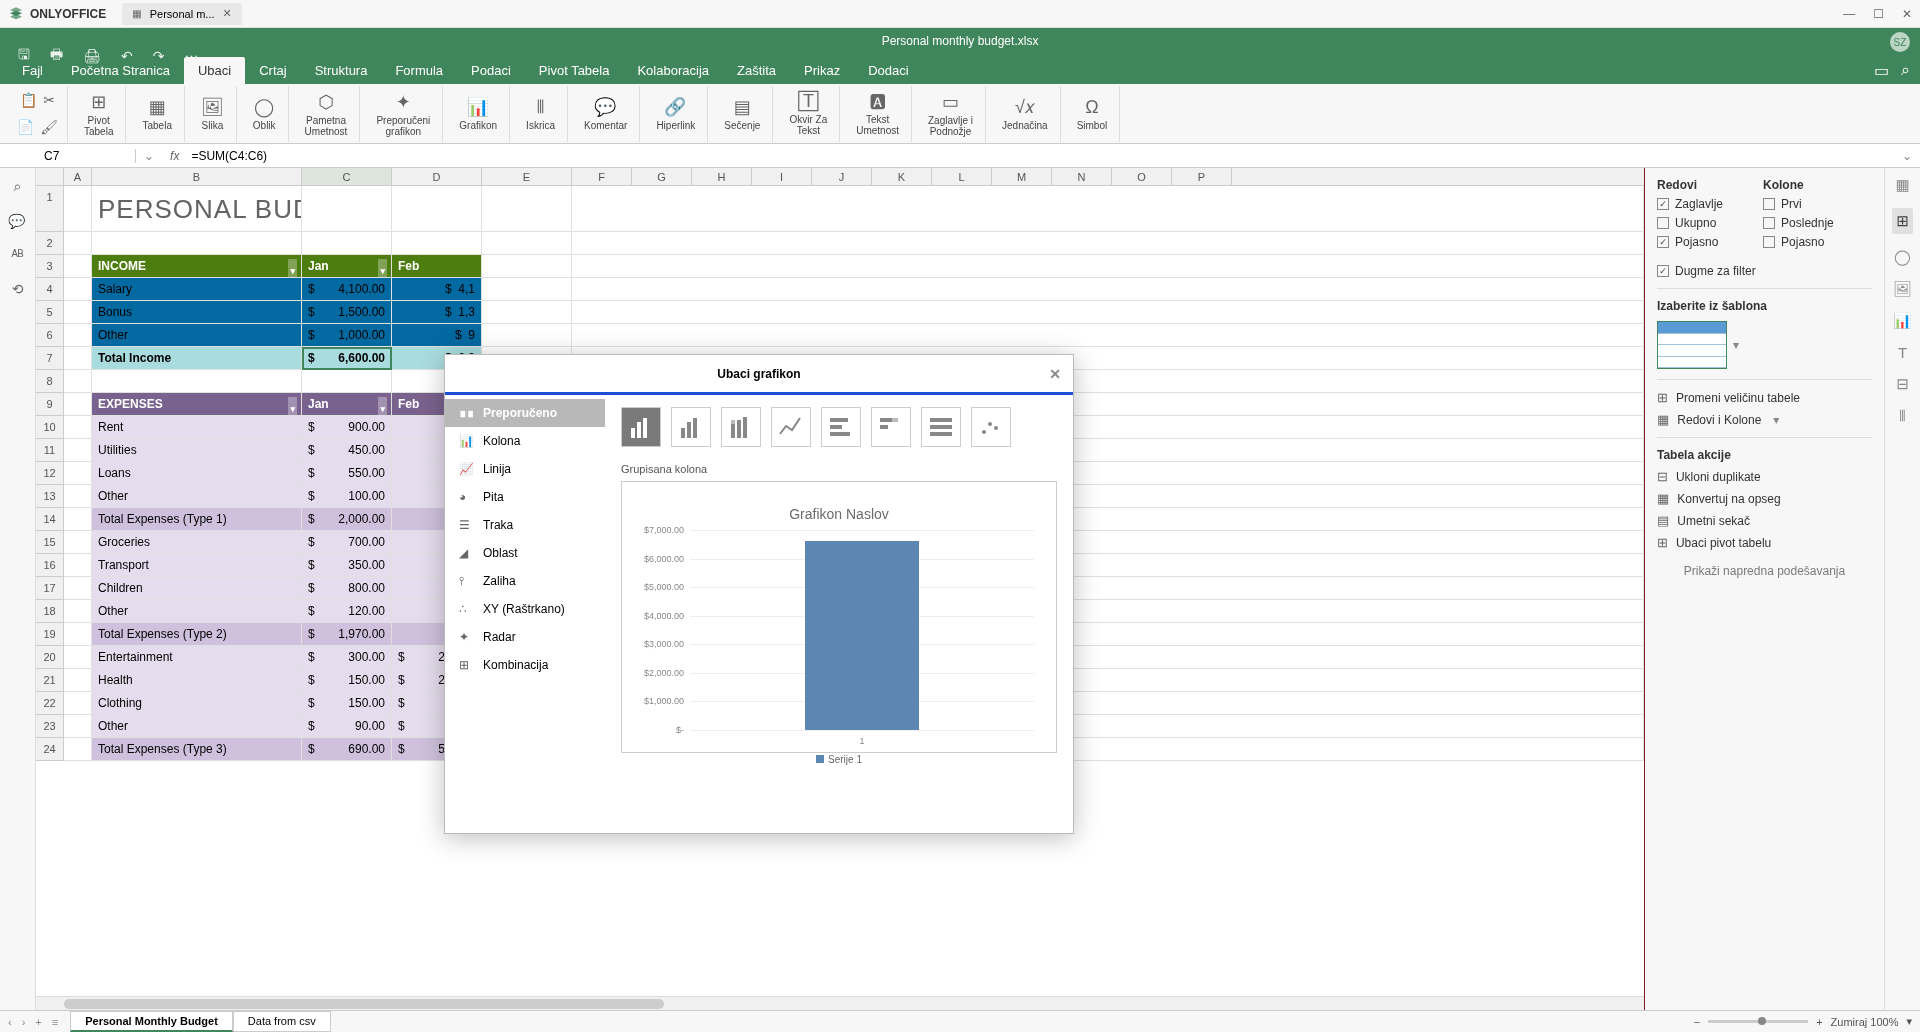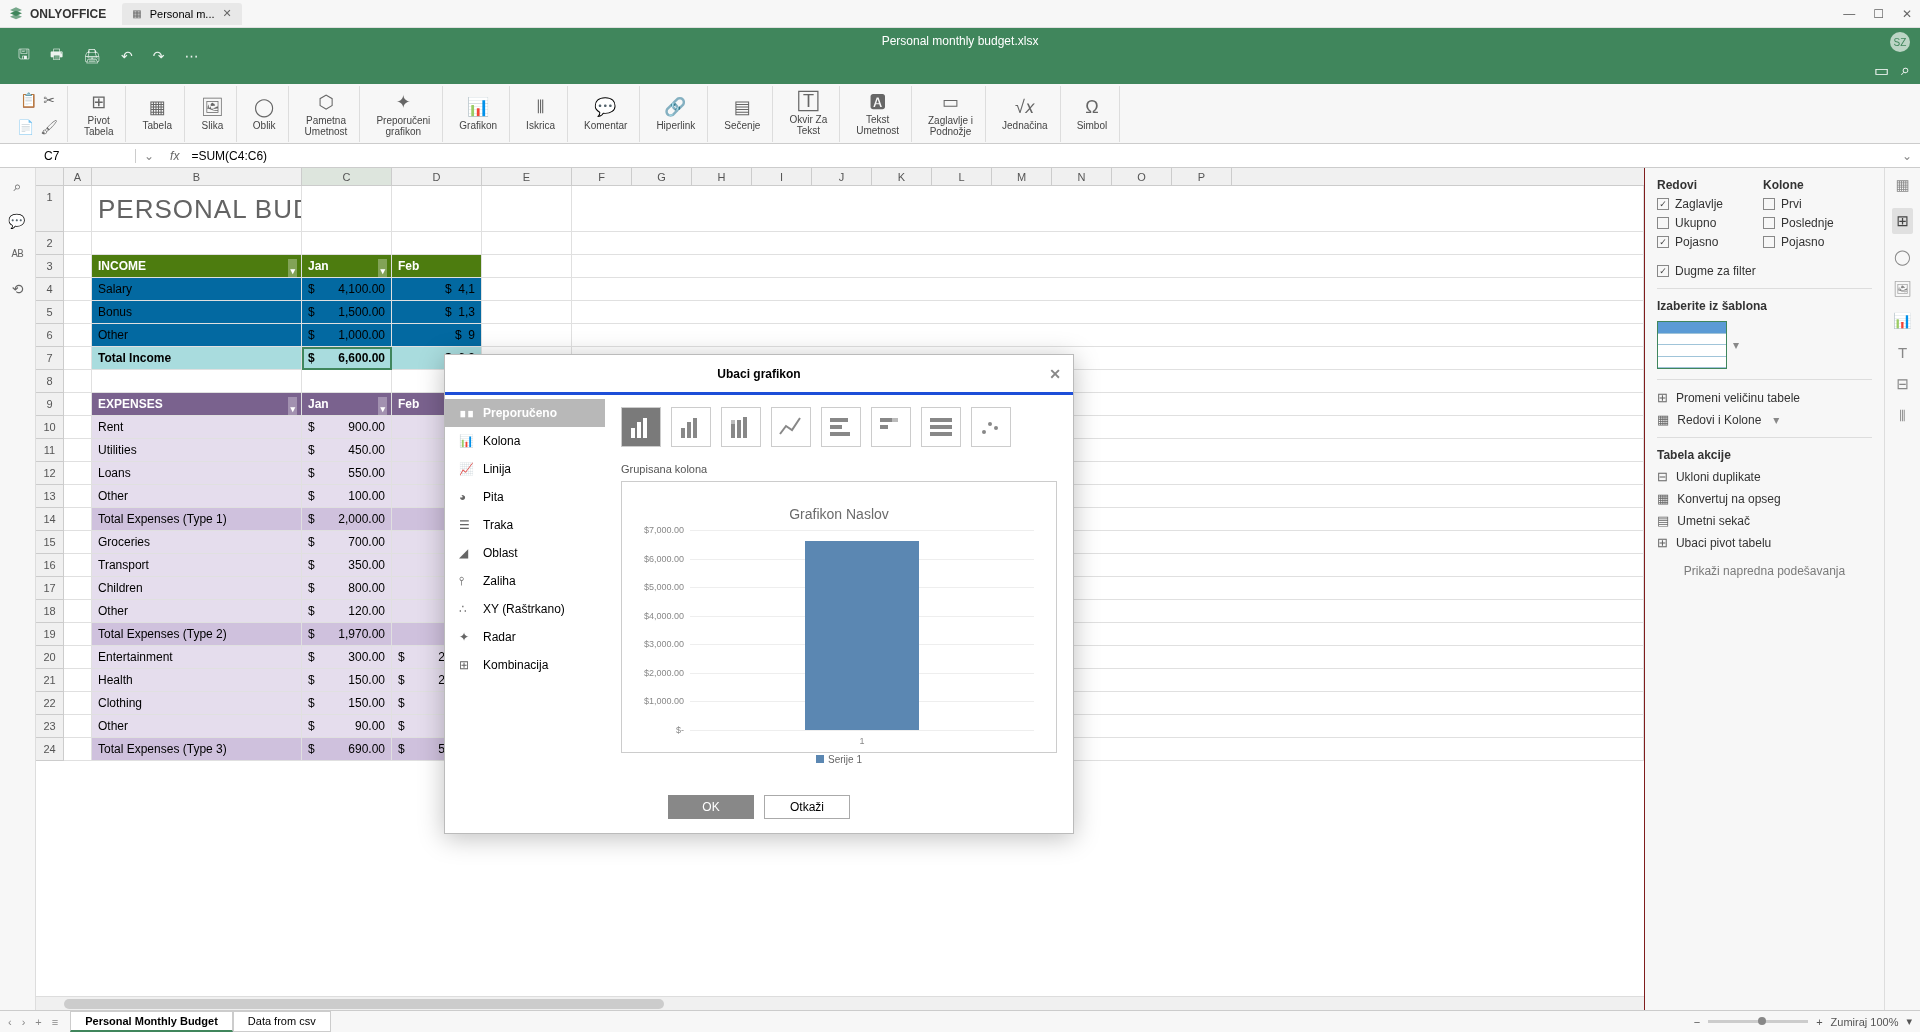--- a/index.html
+++ b/index.html
@@ -172,20 +172,34 @@
   <div class="qat">
     <span>🖫</span>
     <span>🖶</span>
     <span>🖨</span>
     <span>↶</span>
     <span>↷</span>
     <span>⋯</span>
   </div>
   <div class="doc-title">Personal monthly budget.xlsx</div>
   <div class="avatar">SZ</div>
+  <div class="tabs">
+    <div class="tab">Fajl</div>
+    <div class="tab">Početna Stranica</div>
+    <div class="tab active">Ubaci</div>
+    <div class="tab">Crtaj</div>
+    <div class="tab">Struktura</div>
+    <div class="tab">Formula</div>
+    <div class="tab">Podaci</div>
+    <div class="tab">Pivot Tabela</div>
+    <div class="tab">Kolaboracija</div>
+    <div class="tab">Zaštita</div>
+    <div class="tab">Prikaz</div>
+    <div class="tab">Dodaci</div>
+  </div>
   <div class="right-icons">
     <span>▭</span>
     <span>⌕</span>
   </div>
 </div>
 
 <div class="ribbon">
   <div class="ribbon-group tight">
     <span class="icon">📋</span>
     <span class="icon">✂</span>
@@ -884,24 +898,20 @@
               <div class="ylabel" style="top:14.285714285714292%">$6,000.00</div>
               <div class="hgrid" style="top:0%"></div>
               <div class="ylabel" style="top:0%">$7,000.00</div>
               <div class="bar" style="left:33.33333333333333%;width:33.333333333333336%;bottom:0;height:94.28571428571428%"></div>
               <div class="xlabel" style="left:50%;transform:translateX(-50%)">1</div>
             </div>
           <div class="chart-legend"><span class="sq"></span><span>Serije 1</span></div>
         </div>
       </div>
     </div>
-    <div class="dialog-buttons">
-      <button class="primary">OK</button>
-      <button>Otkaži</button>
-    </div>
   </div>
 </div>
 
 <div class="statusbar">
   <div class="nav">
     <span>‹</span>
     <span>›</span>
     <span>+</span>
     <span>≡</span>
   </div>

